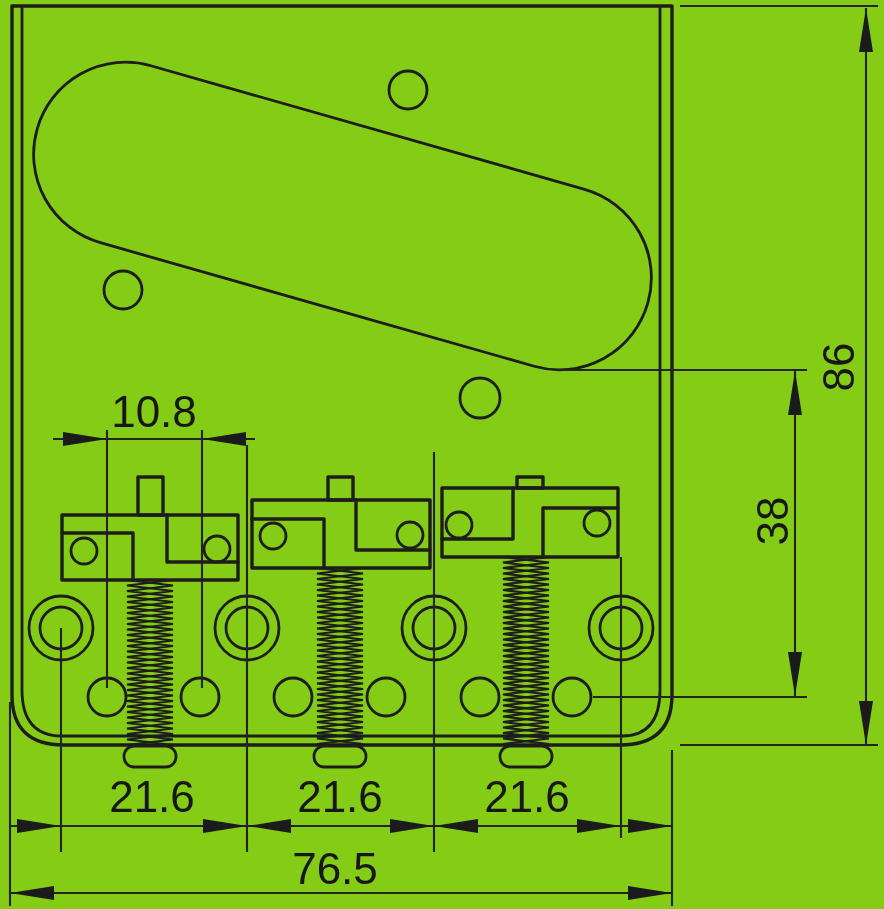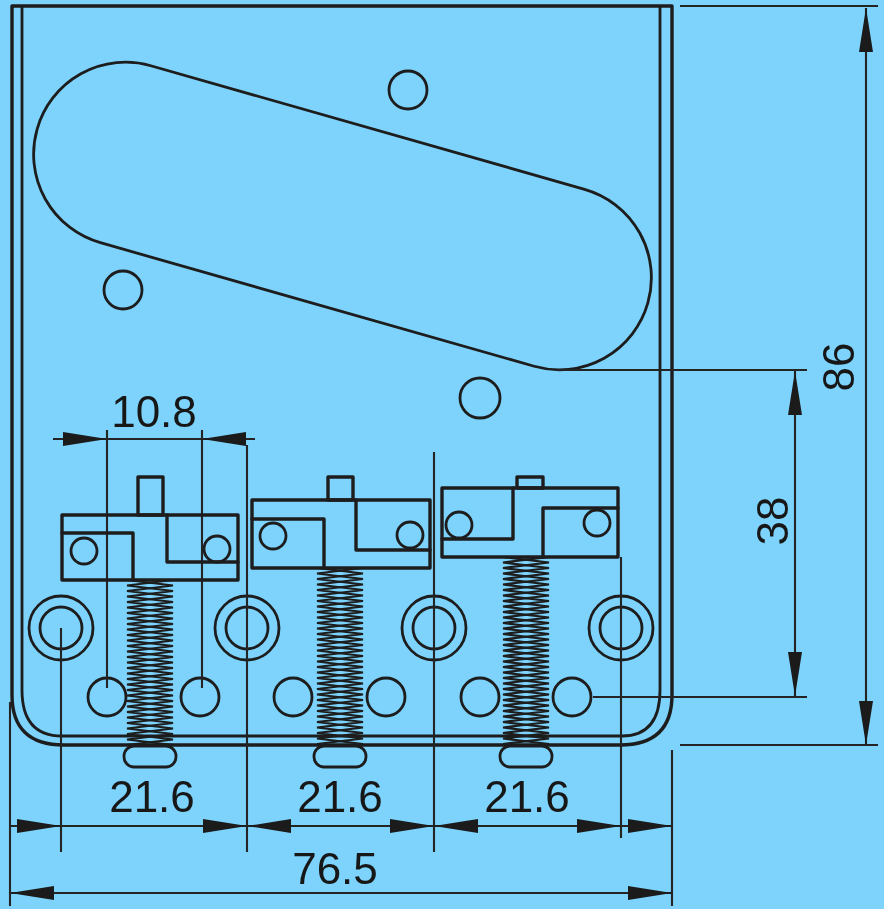--- a/index.html
+++ b/index.html
@@ -1,17 +1,17 @@
 <!DOCTYPE html>
 <html><head>
 <meta charset="utf-8">
 <style>
   html,body{margin:0;padding:0;background:#ffffff;}
   .canvas{
-    position:relative;width:884px;height:909px;background:#7dd3fc;
+    position:relative;width:884px;height:909px;background:#84cc16;
     font-family:"Liberation Sans",sans-serif;overflow:hidden;
   }
   svg{display:block}
   .part   {stroke:#1d1d1d;stroke-width:3.4;fill:none;stroke-linejoin:round;stroke-linecap:round}
   .part2  {stroke:#1d1d1d;stroke-width:2.8;fill:none;stroke-linejoin:round}
   .thread {stroke:#1d1d1d;stroke-width:2.1;fill:none;stroke-linejoin:miter}
   .dim    {stroke:#242424;stroke-width:2.1;fill:none;stroke-linecap:butt}
   .arr    {fill:#1b1b1b;stroke:none}
   .lbl    {font-family:"Liberation Sans",sans-serif;font-size:44px;fill:#171717;text-anchor:middle}
 </style>

